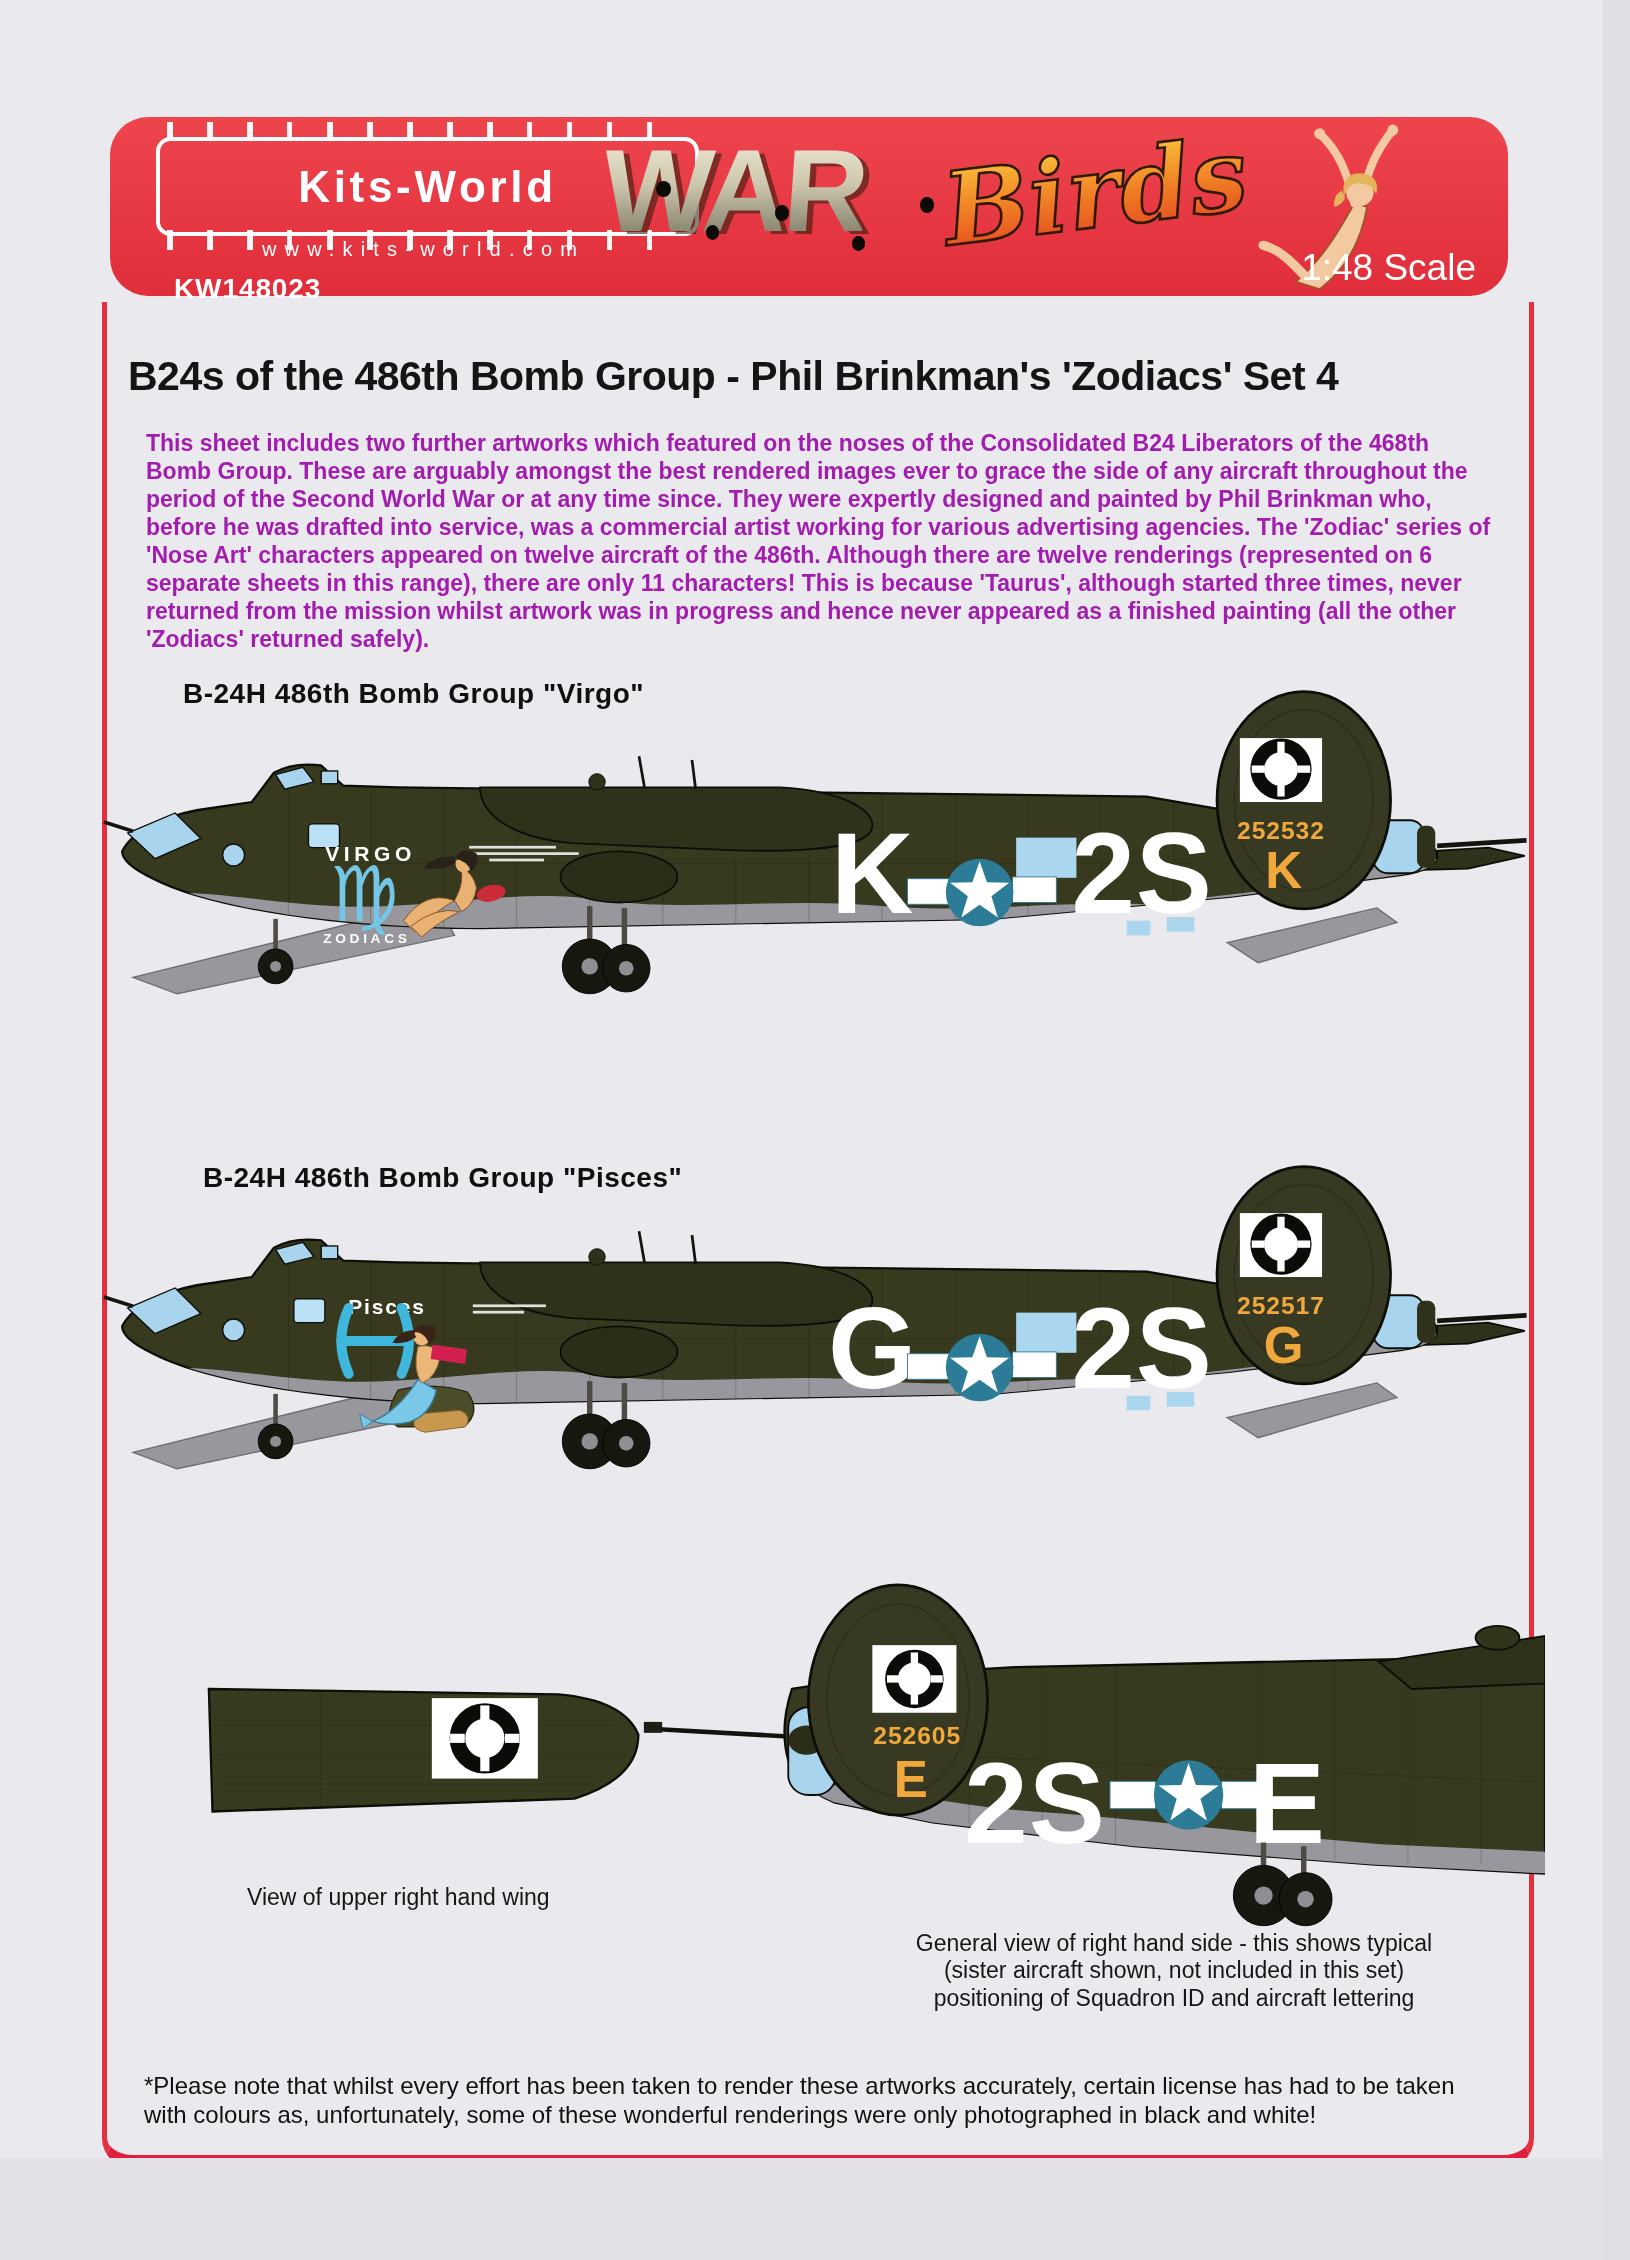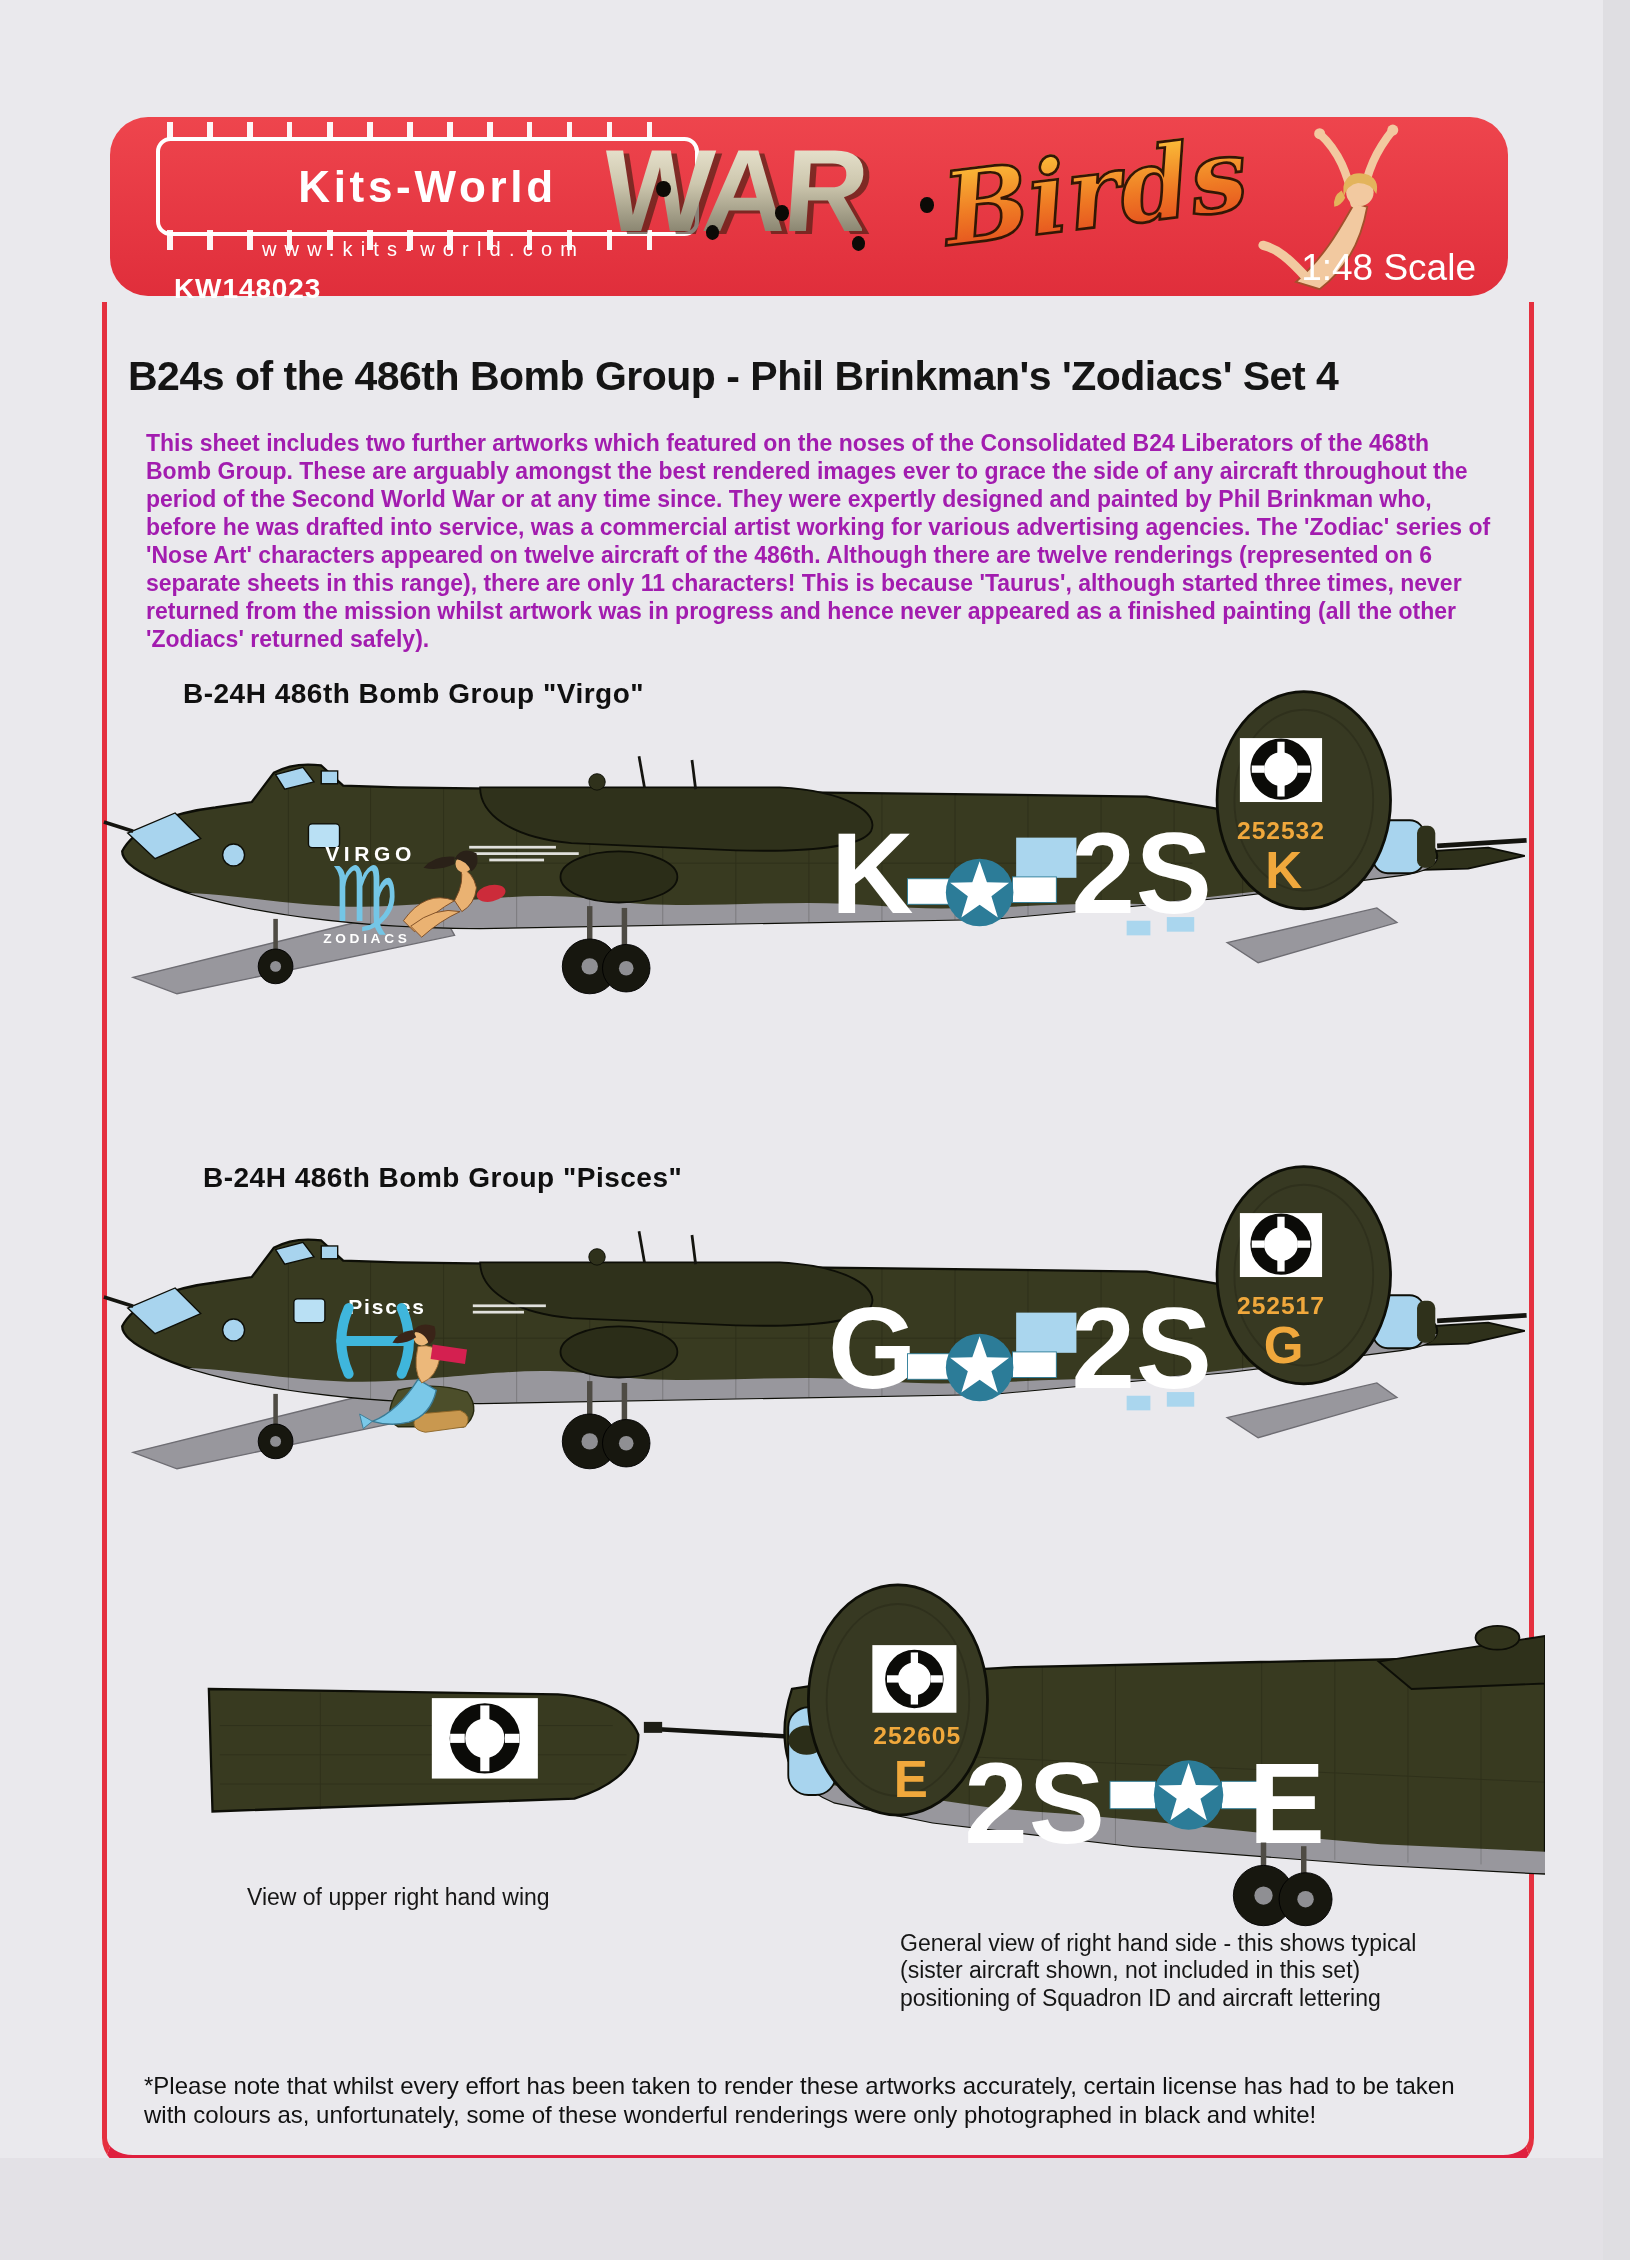--- a/index.html
+++ b/index.html
@@ -39,21 +39,21 @@
   .hole{position:absolute;background:#0c0a06;border-radius:50%;z-index:2;}
   
   .title{position:absolute;left:128px;top:353px;width:1371px;
          color:#151515;font-size:41px;font-weight:700;letter-spacing:-0.5px;}
   .intro{position:absolute;left:146px;top:406px;width:1345px;color:#a21caf;font-size:23px;
          line-height:28px;font-weight:700;}
   .plane-label{position:absolute;color:#101010;font-size:28px;font-weight:700;letter-spacing:0.5px;}
   .lbl-a1{left:183px;top:678px;} .lbl-a2{left:203px;top:1162px;}
   .cap{position:absolute;color:#161616;font-size:23px;line-height:27.4px;}
   .cap-wing{left:247px;top:1884px;}
-  .cap-general{left:900px;top:1930px;width:548px;}
+  .cap-general{left:900px;top:1930px;width:548px;text-align:center;}
   .footnote{position:absolute;left:144px;top:2071px;width:1352px;color:#111;
             font-size:24px;line-height:29px;}
   svg{position:absolute;}
   svg text{font-family:"Liberation Sans",sans-serif;}
   .code-txt{font-size:125px;font-weight:700;fill:#ffffff;letter-spacing:1px;}
   .serial-txt{font-size:27px;font-weight:700;fill:#f0a83c;letter-spacing:1px;}
   .taillet-txt{font-size:56px;font-weight:700;fill:#f0a83c;}
   .noseart-name{font-size:23px;font-weight:700;fill:#ffffff;letter-spacing:5px;}
   .noseart-sub{font-size:15px;font-weight:700;fill:#ffffff;letter-spacing:4px;}
   .zodiac-glyph{font-size:84px;fill:#74c6e6;font-family:"DejaVu Sans",sans-serif;}

